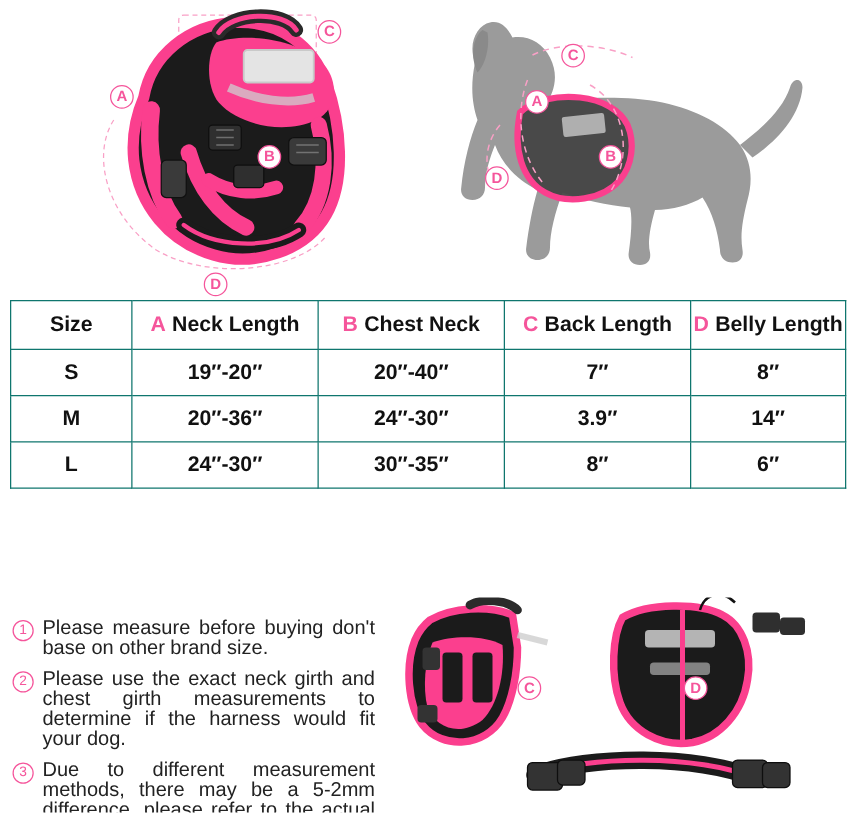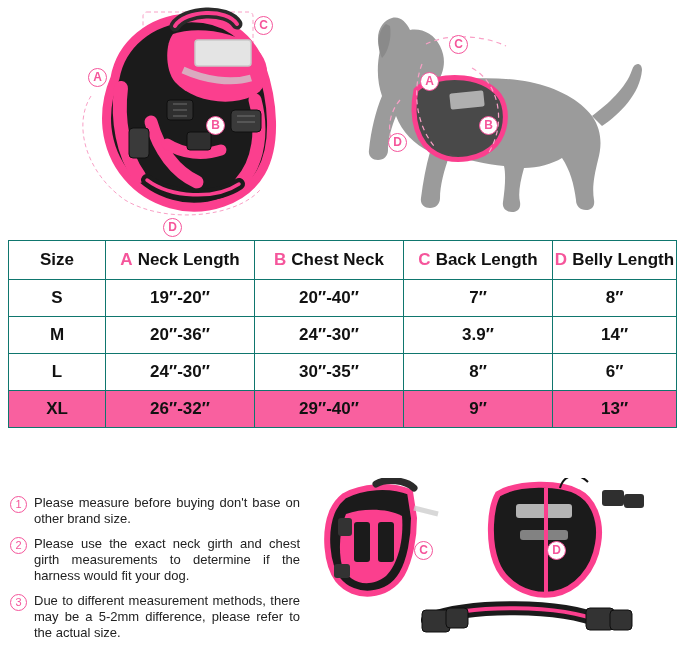--- a/index.html
+++ b/index.html
@@ -113,21 +113,21 @@
     border: 1.3px solid #f5559b;
     color: #f5559b;
     font-size: 11px;
     line-height: 15px;
     text-align: center;
     box-sizing: border-box;
     margin-right: 7px;
     margin-top: 1px;
   }
   .note-text {
-    font-size: 13px;
+    font-size: 16px;
     line-height: 16px;
     color: #222;
     text-align: justify;
   }
 
   
   #bottom-art {
     position: absolute;
     left: 310px; top: 478px;
     width: 360px; height: 168px;
@@ -286,27 +286,20 @@
       <td>3.9″</td>
       <td>14″</td>
     </tr>
     <tr>
       <td>L</td>
       <td>24″-30″</td>
       <td>30″-35″</td>
       <td>8″</td>
       <td>6″</td>
     </tr>
-    <tr class="row-xl">
-      <td>XL</td>
-      <td>26″-32″</td>
-      <td>29″-40″</td>
-      <td>9″</td>
-      <td>13″</td>
-    </tr>
   </tbody>
 </table>
 
 <div id="notes">
   <div class="note">
     <div class="note-num">1</div>
     <div class="note-text">Please measure before buying don't base on other brand size.</div>
   </div>
   <div class="note">
     <div class="note-num">2</div>

